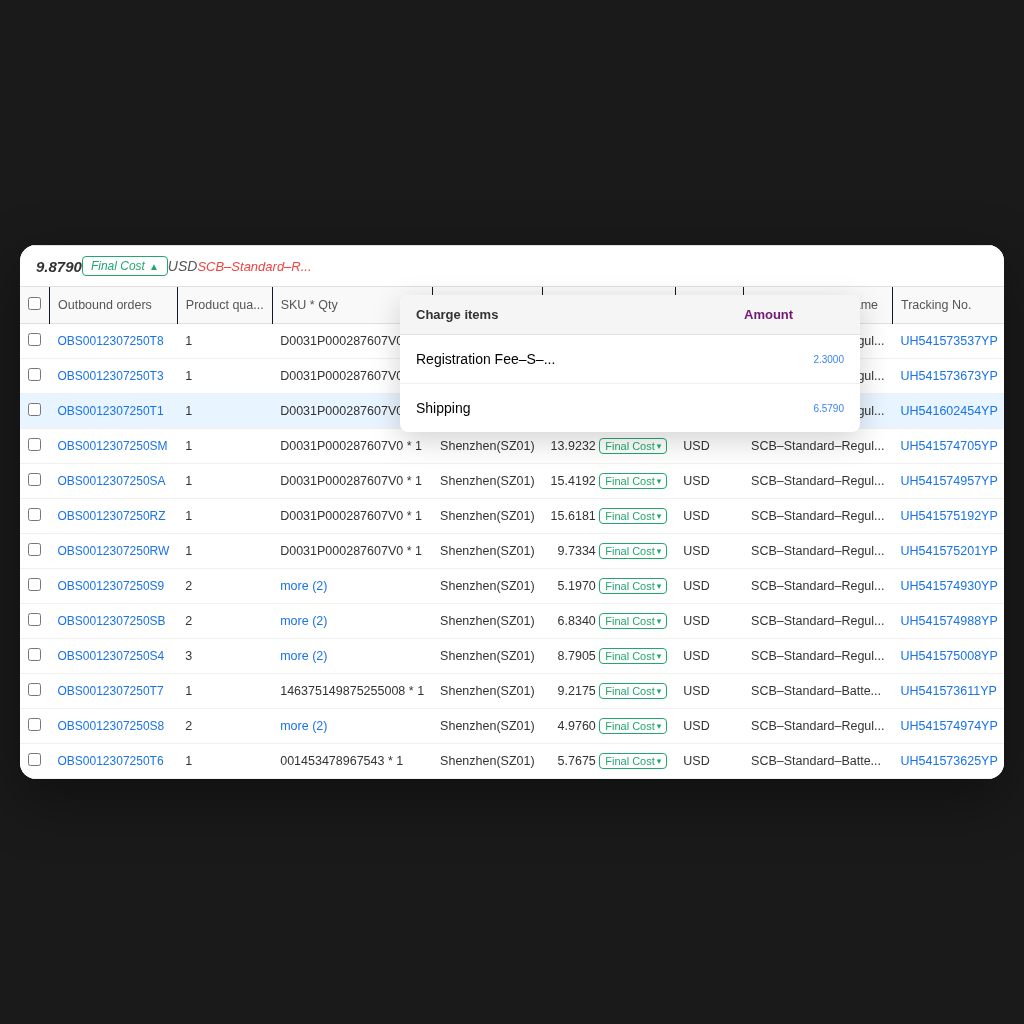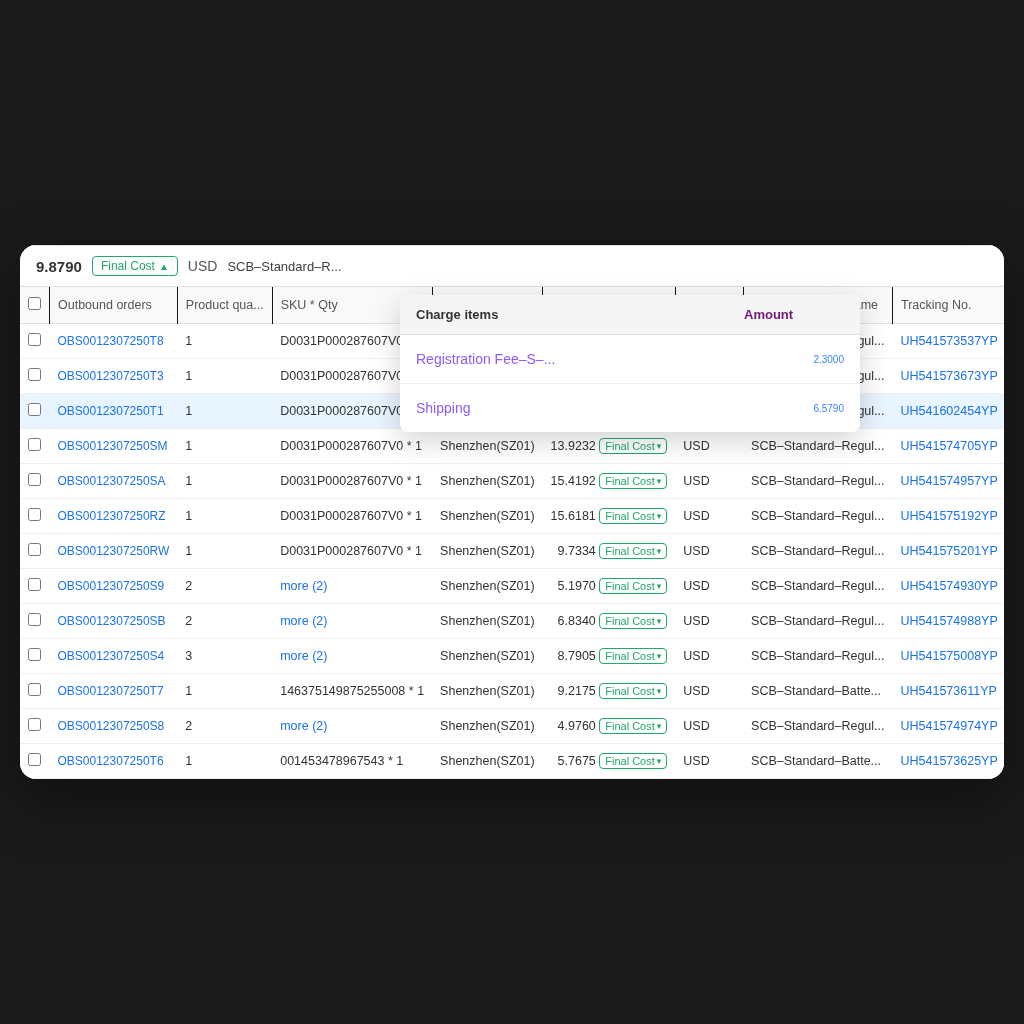--- a/index.html
+++ b/index.html
@@ -45,34 +45,34 @@
     }
     .popup-header .col-charge { flex: 1; color: #333; }
     .popup-header .col-amount { text-align: left; color: #701a75; min-width: 100px; }
     .popup-row {
       display: flex;
       padding: 16px 16px;
       border-bottom: 1px solid #f0f0f0;
       align-items: center;
     }
     .popup-row:last-child { border-bottom: none; }
-    .popup-row .col-charge { flex: 1; color: #8b5cf6; font-size: 14px; }
+    .popup-row .col-charge { flex: 1; color: #000000; font-size: 14px; }
     .popup-row .col-amount { text-align: right; color: #3b82f6; font-size: 10px; min-width: 100px; }
 
     
     .summary-bar {
       background: #fff;
       border-top: 1px solid #e0e0e0;
       border-bottom: 1px solid #e0e0e0;
       padding: 10px 16px;
       display: flex;
       align-items: center;
-      gap: 10px;
       position: relative;
       z-index: 50;
+      font-style: italic;
     }
     .summary-total {
       font-size: 15px;
       font-weight: 600;
       color: #333;
     }
     .final-cost-badge {
       border: 1.5px solid #22a86b;
       color: #22a86b;
       border-radius: 4px;
@@ -86,21 +86,21 @@
     }
     .chevron-up {
       font-size: 10px;
       color: #22a86b;
     }
     .summary-currency {
       color: #555;
       font-size: 14px;
     }
     .summary-service {
-      color: #404040;
+      color: #ef4444;
       font-size: 13px;
     }
 
     
     .table-container {
       overflow-x: auto;
       background: #fff;
     }
     table {
       width: 100%;

